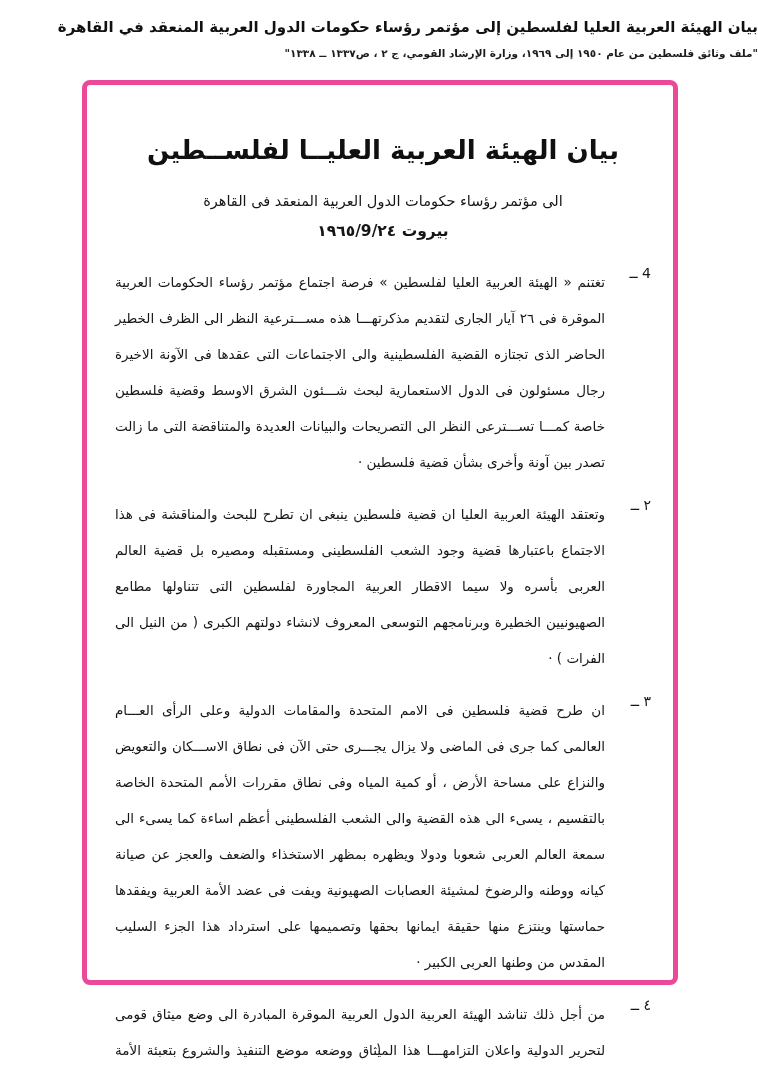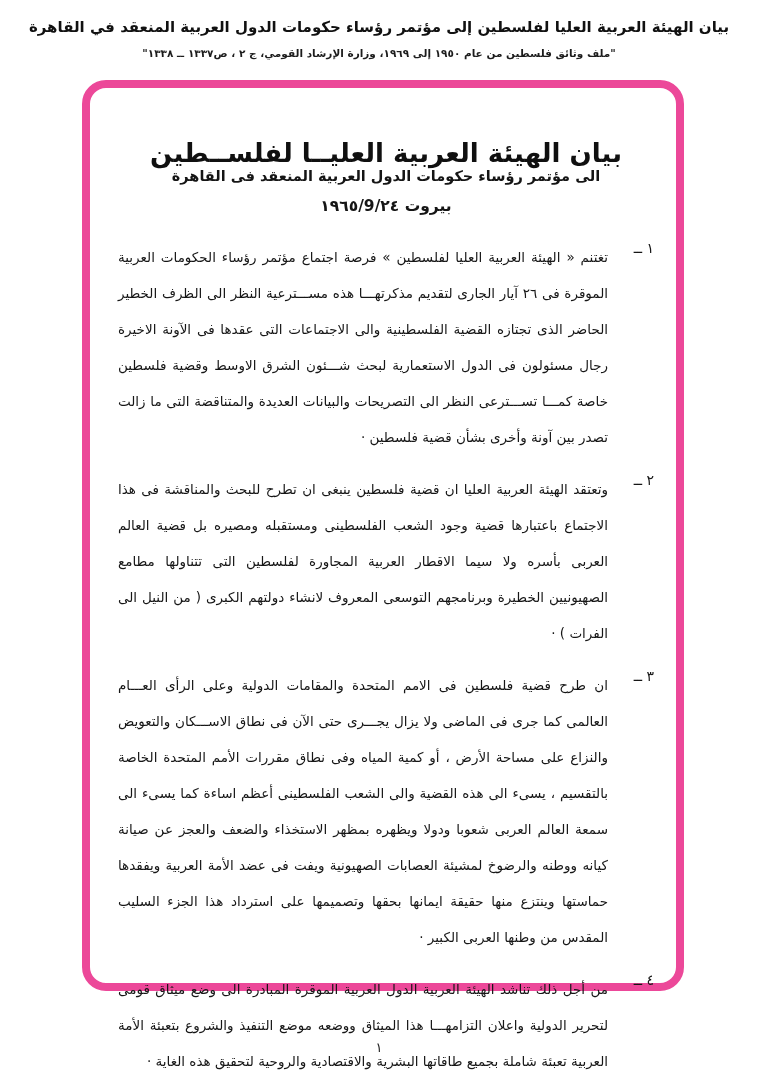--- a/index.html
+++ b/index.html
@@ -12,21 +12,21 @@
     position: relative;
     width: 758px;
     height: 1078px;
     background: #ffffff;
     overflow: hidden;
     color: #161616;
   }
   
   .doc-header {
     direction: rtl;
-    text-align: center;
+    text-align: right;
     padding-top: 18px;
   }
   .doc-header .h-line1 {
     font-size: 15px;
     font-weight: bold;
     letter-spacing: 0;
     color: #111111;
   }
   .doc-header .h-line2 {
     font-size: 10.5px;
@@ -34,40 +34,40 @@
     margin-top: 11px;
     color: #1c1c1c;
   }
   
   .frame {
     position: absolute;
     left: 82px;
     top: 80px;
     width: 586px;
     height: 895px;
-    border: 8px solid #ec4899;
-    border-radius: 24px;
+    border: 5px solid #ec4899;
+    border-radius: 8px;
     background: #ffffff;
   }
   .frame-content {
     direction: rtl;
     padding: 50px 22px 0 28px;
   }
   
   .title-block { text-align: center; }
   .doc-title {
     font-size: 26px;
     font-weight: bold;
     color: #101010;
     margin: 0;
   }
   .doc-subtitle {
     font-size: 14.5px;
-    font-weight: bold;
-    margin-top: 0;
+    font-weight: normal;
+    margin-top: 28px;
     color: #151515;
   }
   .doc-date {
     font-size: 15.5px;
     font-weight: bold;
     margin-top: 13px;
     color: #151515;
   }
   
   .paragraphs { margin-top: 24px; }
@@ -133,21 +133,21 @@
 
       <div class="title-block">
         <div class="doc-title">بيان الهيئة العربية العليــا لفلســطين</div>
         <div class="doc-subtitle">الى مؤتمر رؤساء حكومات الدول العربية المنعقد فى القاهرة</div>
         <div class="doc-date">بيروت ١٩٦٥/9/٢٤</div>
       </div>
 
       <div class="paragraphs">
 
         <div class="para">
-          <span class="para-num">١ ــ</span>
+          <span class="para-num">4 ــ</span>
           <span class="para-text">تغتنم « الهيئة العربية العليا لفلسطين » فرصة اجتماع مؤتمر رؤساء الحكومات العربية الموقرة فى ٢٦ آيار الجارى لتقديم مذكرتهـــا هذه مســـترعية النظر الى الظرف الخطير الحاضر الذى تجتازه القضية الفلسطينية والى الاجتماعات التى عقدها فى الآونة الاخيرة رجال مسئولون فى الدول الاستعمارية لبحث شـــئون الشرق الاوسط وقضية فلسطين خاصة كمـــا تســـترعى النظر الى التصريحات والبيانات العديدة والمتناقضة التى ما زالت تصدر بين آونة وأخرى بشأن قضية فلسطين ·</span>
         </div>
 
         <div class="para">
           <span class="para-num">٢ ــ</span>
           <span class="para-text">وتعتقد الهيئة العربية العليا ان قضية فلسطين ينبغى ان تطرح للبحث والمناقشة فى هذا الاجتماع باعتبارها قضية وجود الشعب الفلسطينى ومستقبله ومصيره بل قضية العالم العربى بأسره ولا سيما الاقطار العربية المجاورة لفلسطين التى تتناولها مطامع الصهيونيين الخطيرة وبرنامجهم التوسعى المعروف لانشاء دولتهم الكبرى ( من النيل الى الفرات ) ·</span>
         </div>
 
         <div class="para">
           <span class="para-num">٣ ــ</span>

